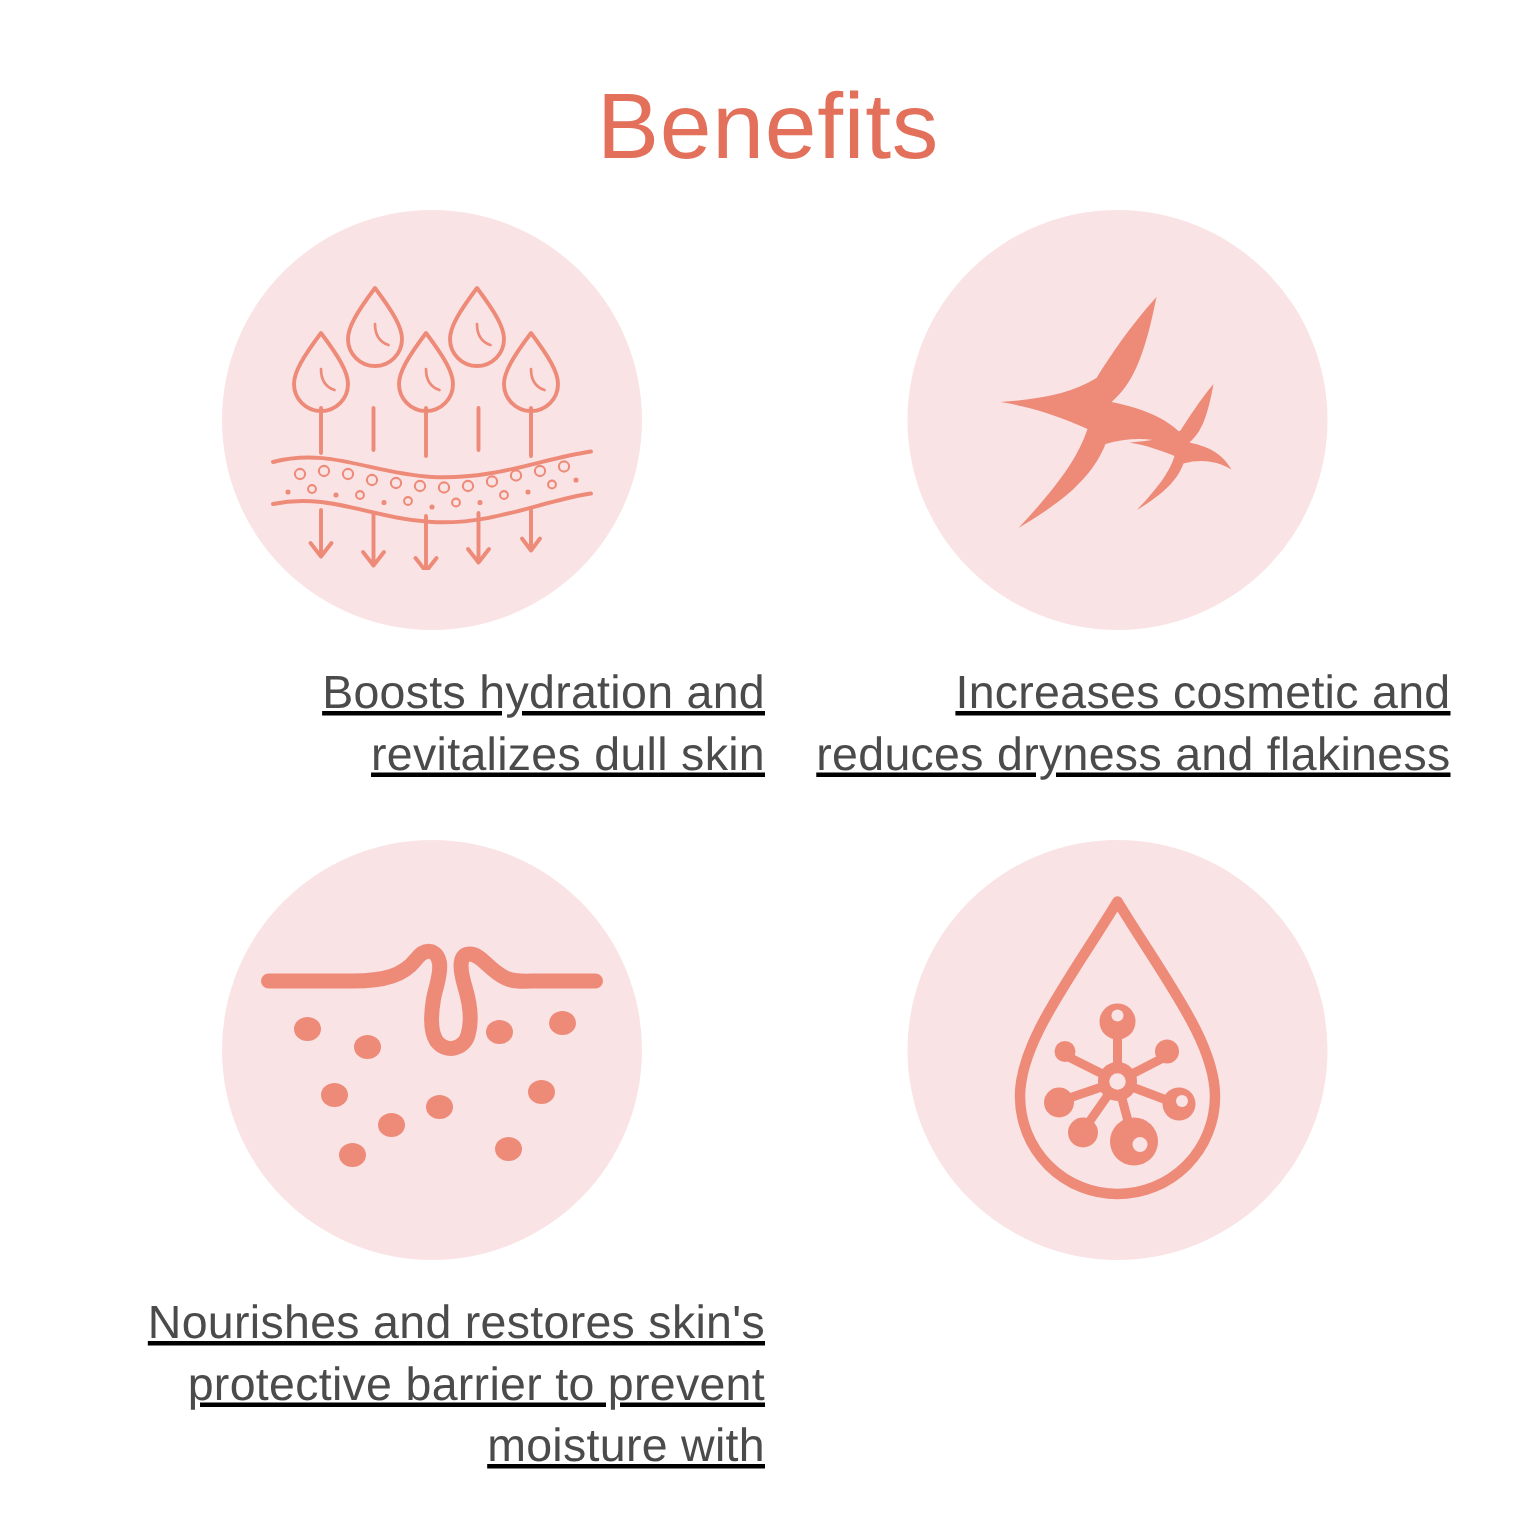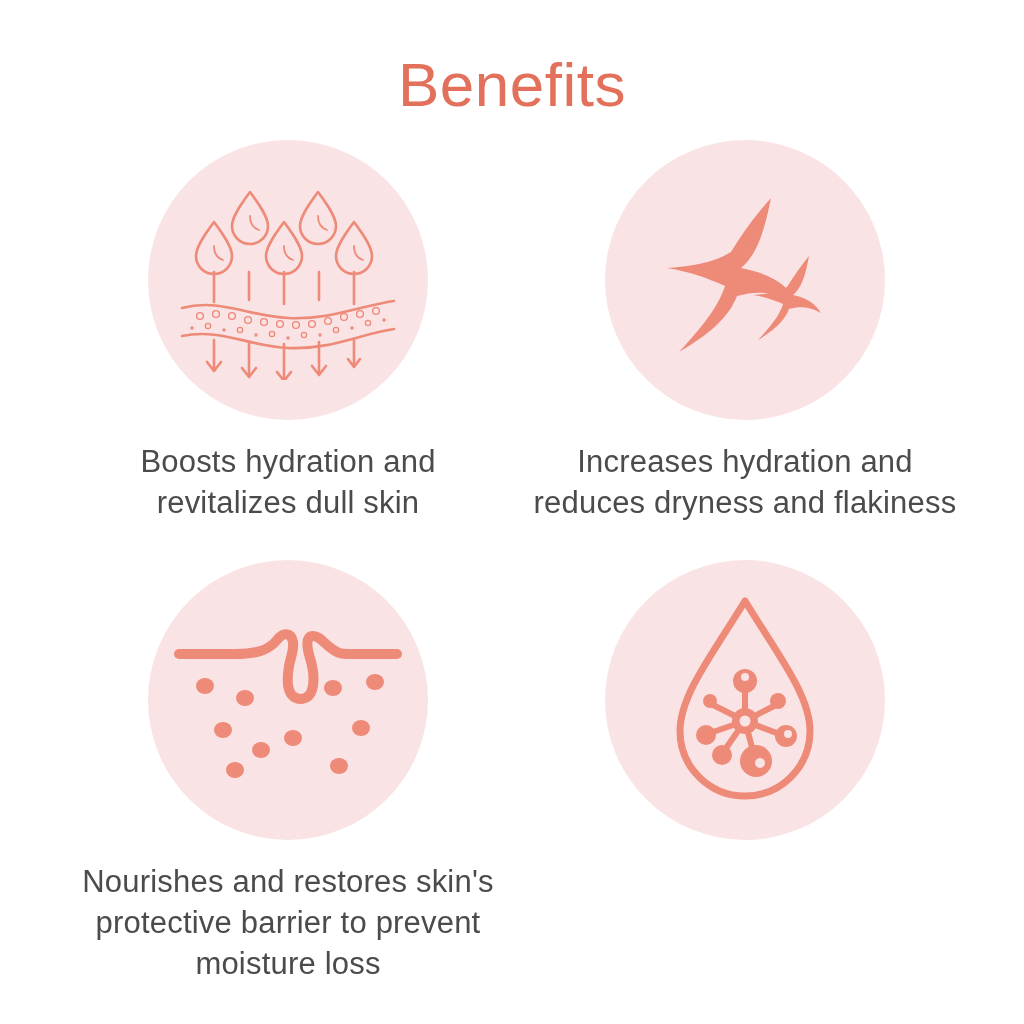--- a/index.html
+++ b/index.html
@@ -39,21 +39,22 @@
   .grid {
     position: absolute;
     top: 140px;
     left: 0;
     width: 1024px;
     height: 884px;
   }
   .card {
     position: absolute;
     width: 460px;
-    text-align: center;
+    text-align: right;
+    text-decoration: underline;
   }
   .card-tl { left: 58px;  top: 0px; }
   .card-tr { left: 515px; top: 0px; }
   .card-bl { left: 58px;  top: 420px; }
   .card-br { left: 515px; top: 420px; }
 
   .badge {
     width: 280px;
     height: 280px;
     margin: 0 auto;
@@ -175,21 +176,21 @@
                      C 162 118, 170 123, 176 133
                      C 166 127, 155 126, 144 129
                      C 140 140, 131 149, 113 160
                      C 128 144, 135 134, 138 124
                      C 128 120, 120 117, 108 115
                      C 123 114, 133 112, 142 107
                      C 148 98, 154 88, 164 76 Z"></path>
           </g>
         </svg>
       </div>
-      <div class="caption">Increases hydration and
+      <div class="caption">Increases cosmetic and
 reduces dryness and flakiness</div>
     </div>
 
     <div class="card card-bl">
       <div class="badge">
         <svg width="230" height="180" viewBox="0 0 230 180">
 
           <path d="M6 44
                    L 62 44
                    C 84 44, 96 40, 104 30
@@ -212,21 +213,21 @@
             <ellipse cx="188" cy="118" rx="9" ry="8"></ellipse>
             <ellipse cx="120" cy="128" rx="9" ry="8"></ellipse>
             <ellipse cx="88" cy="140" rx="9" ry="8"></ellipse>
             <ellipse cx="62" cy="160" rx="9" ry="8"></ellipse>
             <ellipse cx="166" cy="156" rx="9" ry="8"></ellipse>
           </g>
         </svg>
       </div>
       <div class="caption">Nourishes and restores skin's
 protective barrier to prevent
-moisture loss</div>
+moisture with</div>
     </div>
 
     <div class="card card-br">
       <div class="badge">
         <svg width="170" height="215" viewBox="0 0 170 215">
 
           <path d="M85 8
                    C 118 62, 150 102, 150 138
                    a 65 65 0 0 1 -130 0
                    C 20 102, 52 62, 85 8 Z" fill="none" stroke="#ee8a78" stroke-width="7" stroke-linejoin="round"></path>

